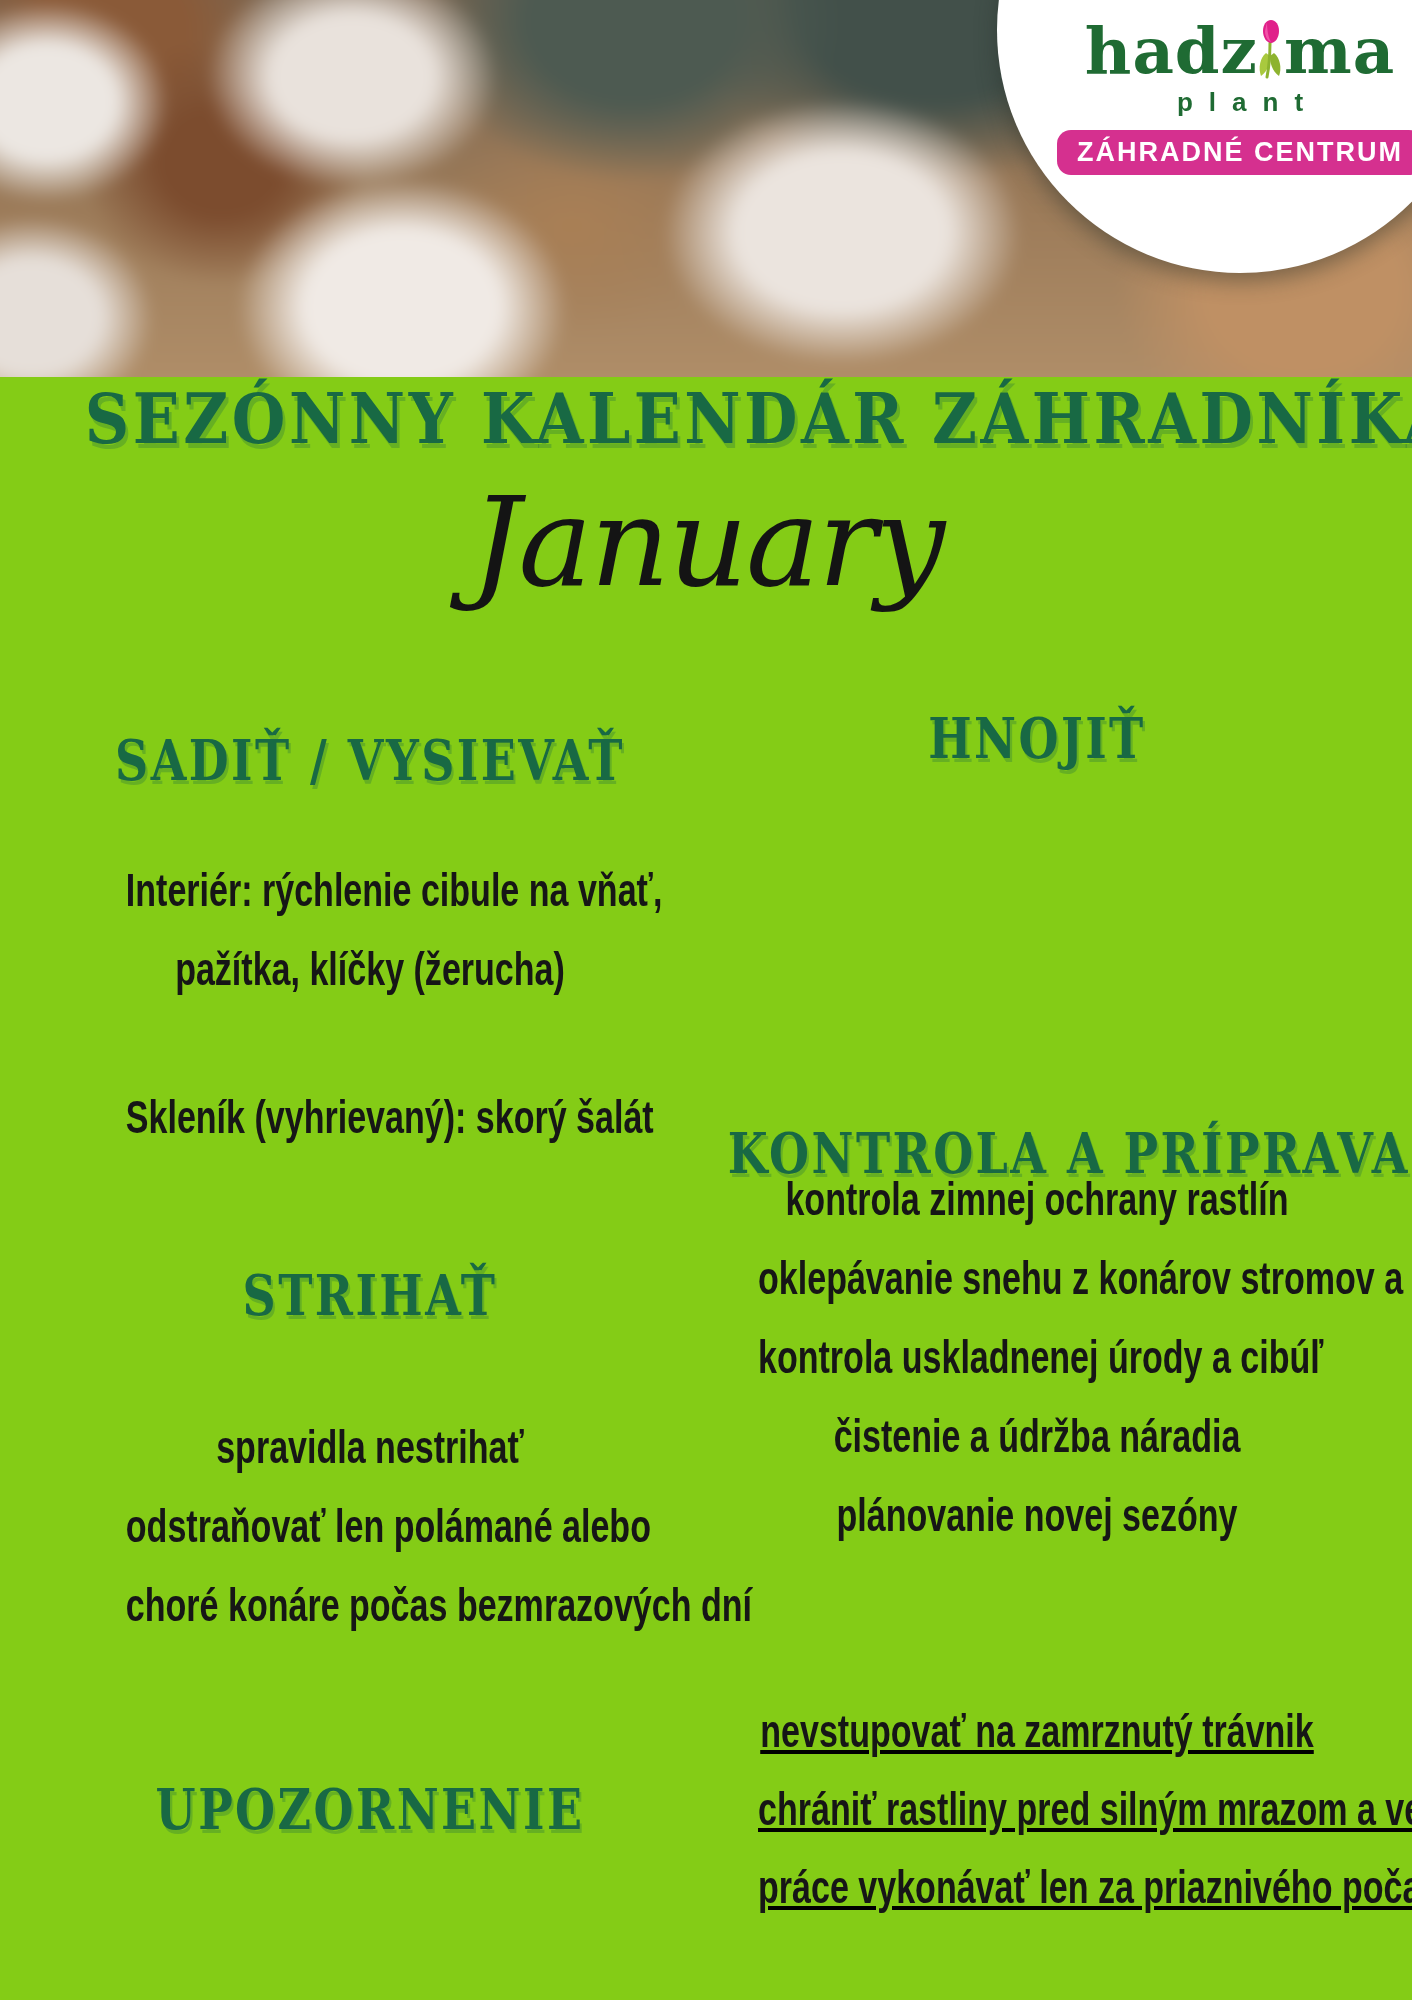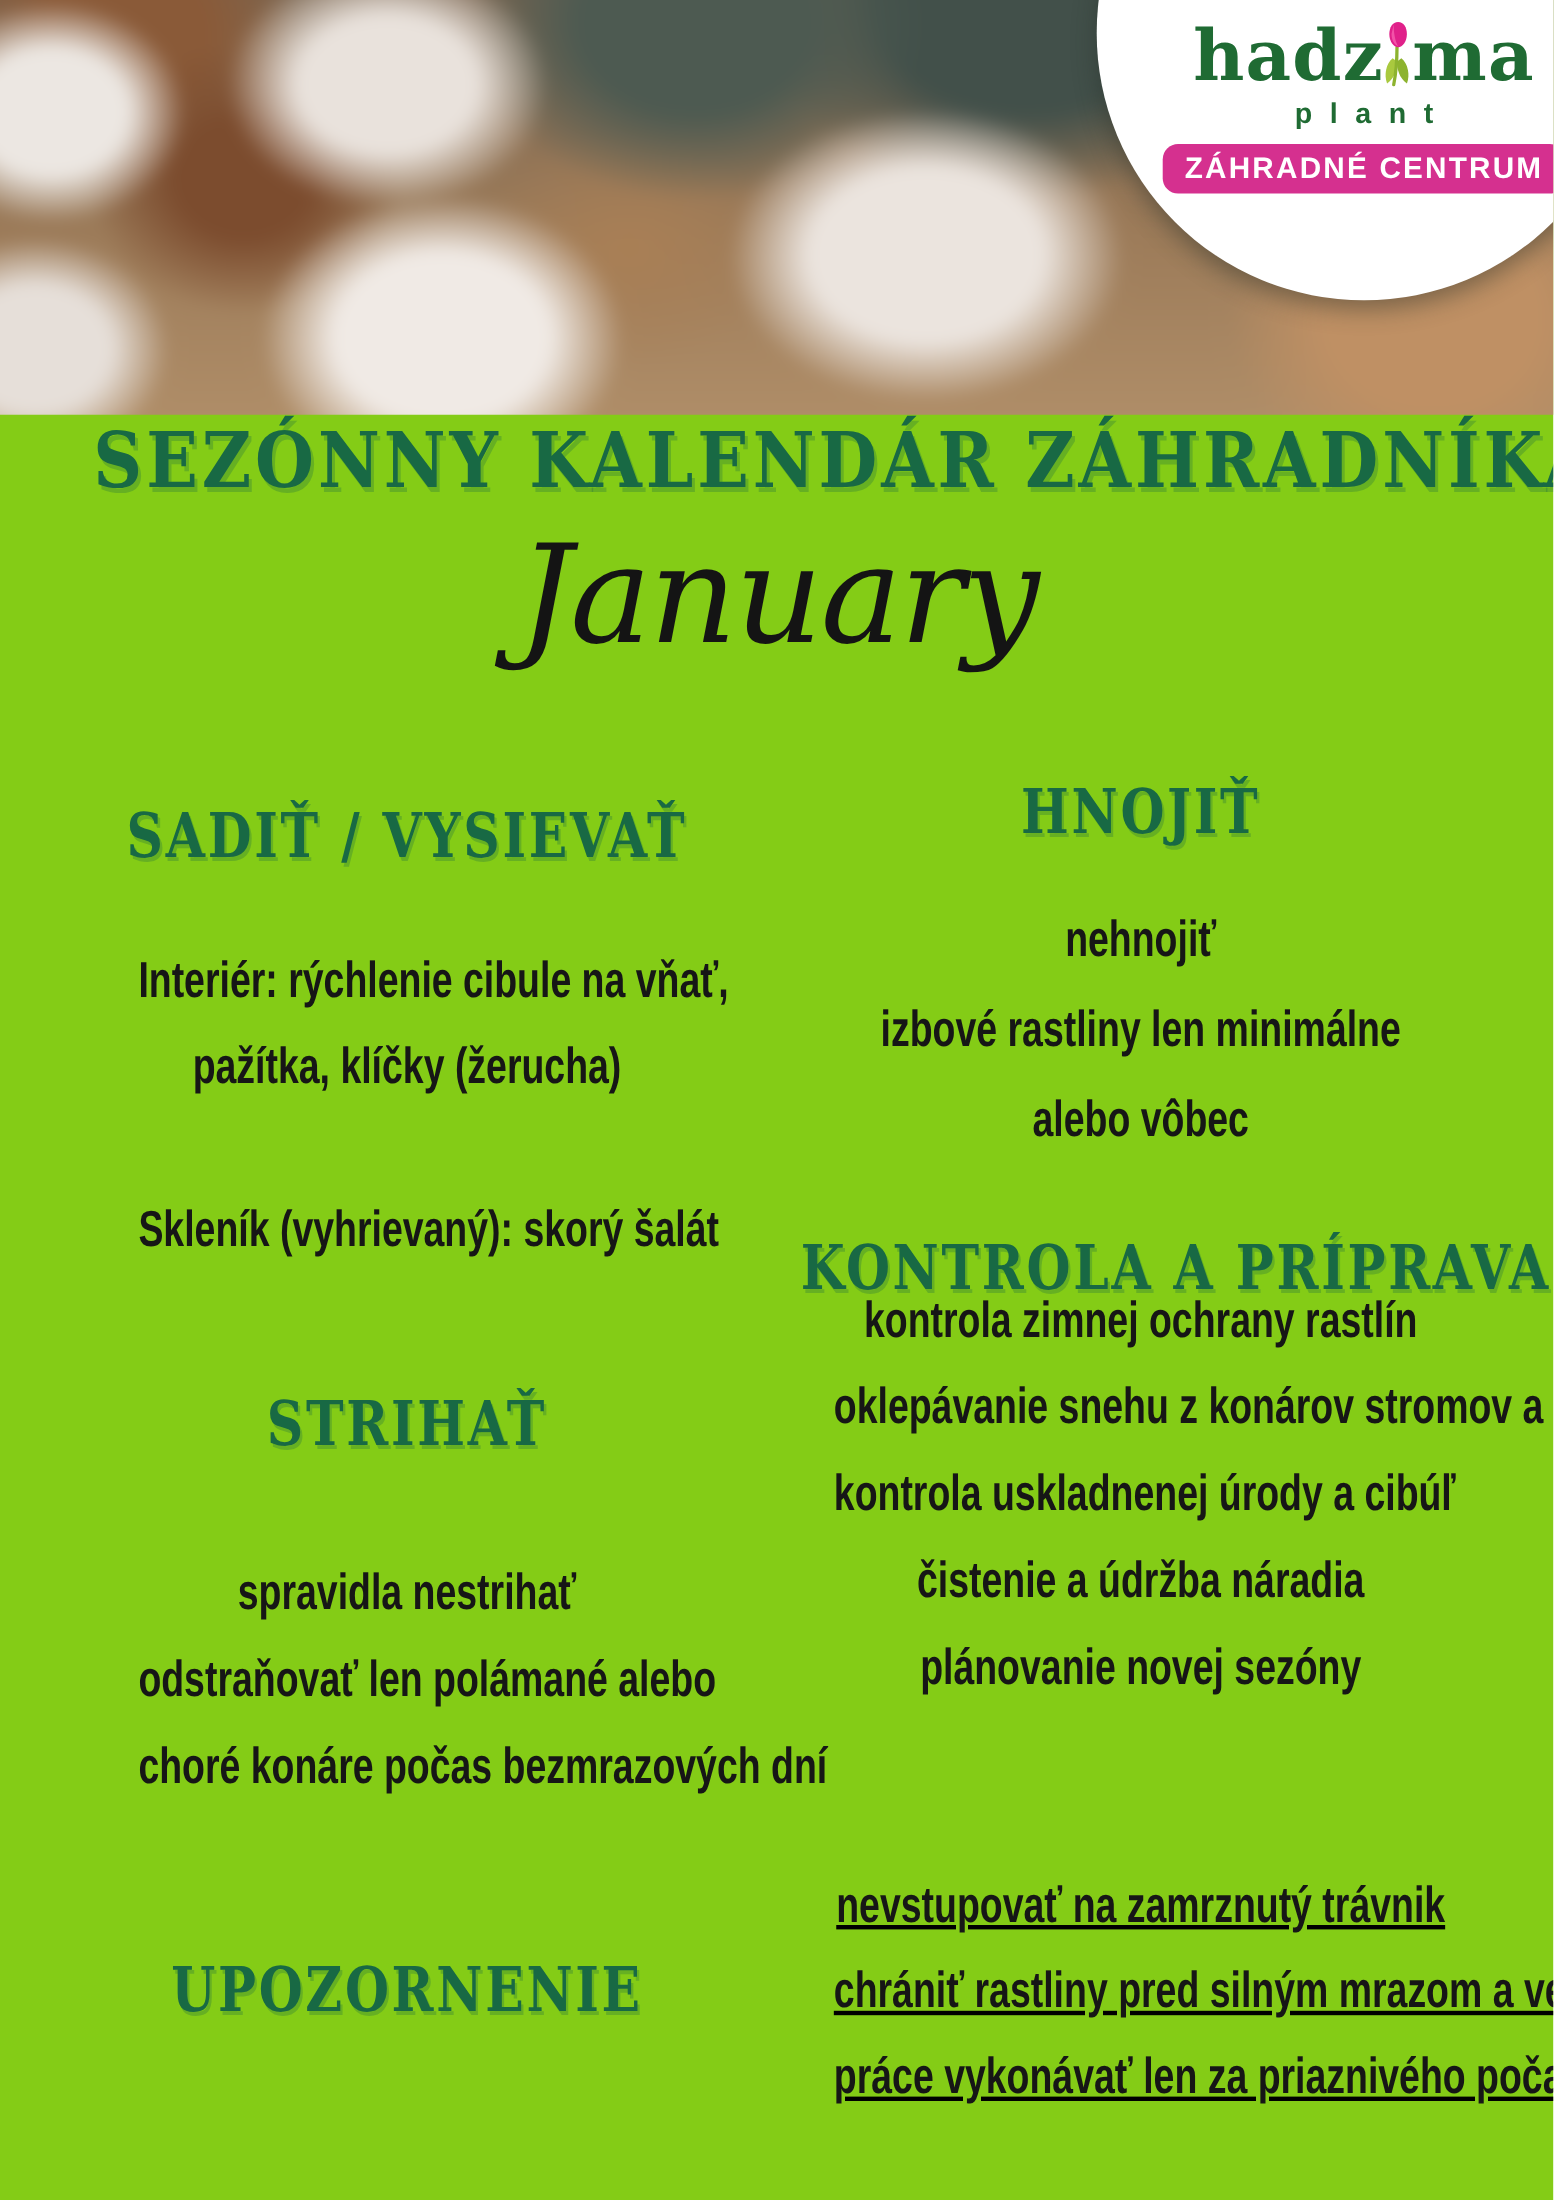--- a/index.html
+++ b/index.html
@@ -160,25 +160,20 @@
   <div class="block col-left" style="top:1408px;">
     <div class="bodyline">spravidla nestrihať</div>
     <div class="bodyline">odstraňovať len polámané alebo</div>
     <div class="bodyline">choré konáre počas bezmrazových dní</div>
   </div>
 
   <div class="block col-left section-heading display" style="top:1776px;">UPOZORNENIE</div>
 
   <div class="block col-right section-heading display" style="top:705px;">HNOJIŤ</div>
 
-  <div class="block col-right" style="top:812px;">
-    <div class="bodyline" style="line-height:82px;">nehnojiť</div>
-    <div class="bodyline" style="line-height:82px;">izbové rastliny len minimálne</div>
-    <div class="bodyline" style="line-height:82px;">alebo vôbec</div>
-  </div>
 
   <div class="block col-right section-heading display" style="top:1120px;">KONTROLA A PRÍPRAVA</div>
 
   <div class="block col-right" style="top:1160px;">
     <div class="bodyline">kontrola zimnej ochrany rastlín</div>
     <div class="bodyline">oklepávanie snehu z konárov stromov a krov</div>
     <div class="bodyline">kontrola uskladnenej úrody a cibúľ</div>
     <div class="bodyline">čistenie a údržba náradia</div>
     <div class="bodyline">plánovanie novej sezóny</div>
   </div>

